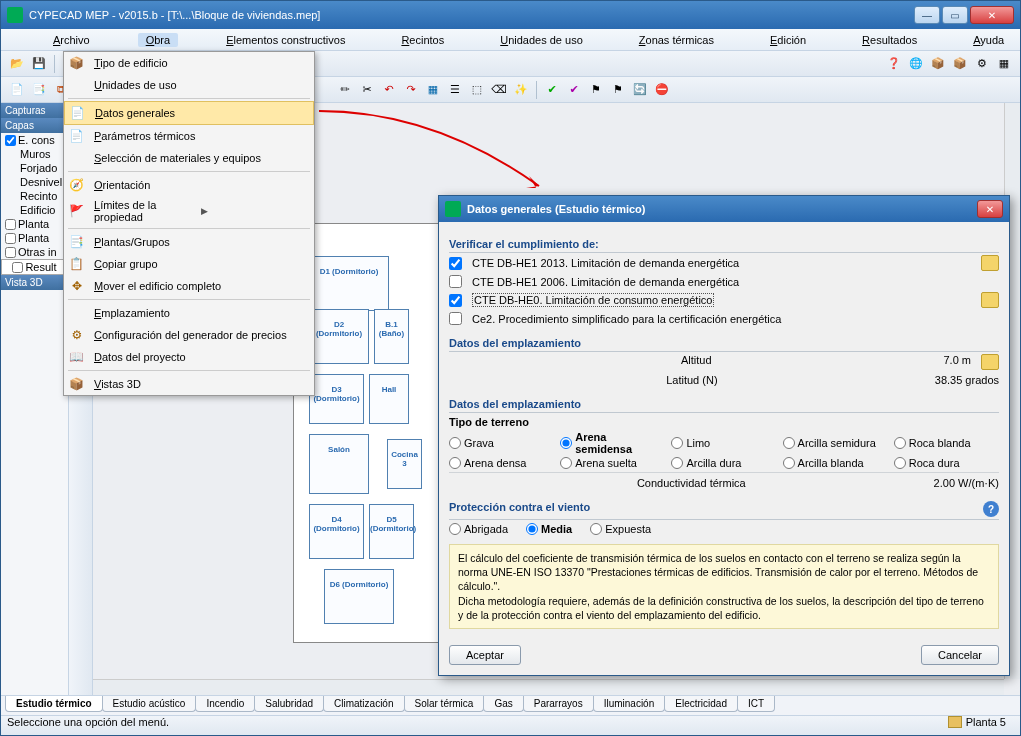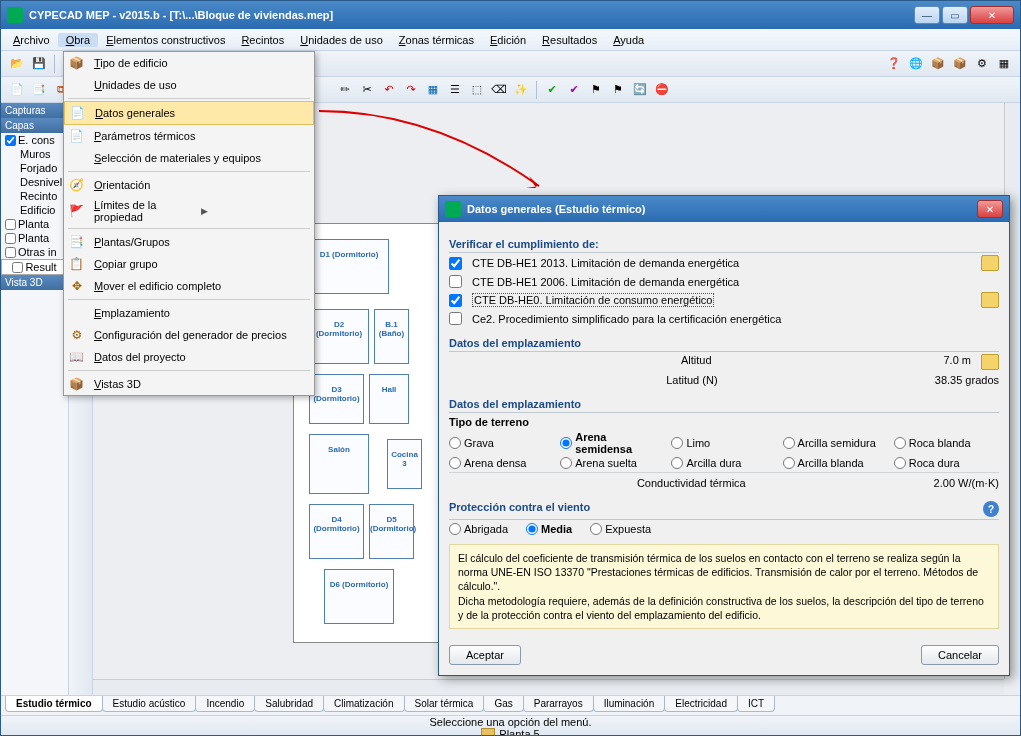--- a/index.html
+++ b/index.html
@@ -1,28 +1,28 @@
 <!DOCTYPE html>
 <html><head>
 <meta charset="utf-8">
 <style>
 * { box-sizing: border-box; margin: 0; padding: 0; font-family: Tahoma, sans-serif; font-size: 11px; }
 body { background: #fff; width: 1021px; height: 736px; position: relative; overflow: hidden; border: 1px solid #2a5a8a; }
 
 
 .titlebar { background: linear-gradient(#4a8ac9, #2a6ab0); color: #fff; height: 28px; display: flex; align-items: center; padding: 0 6px; }
 .titlebar .app-icon { width: 16px; height: 16px; background: #0a5; border-radius: 2px; margin-right: 6px; }
-.titlebar-text { flex: 1; font-weight: bold; }
+.titlebar-text { flex: 1; font-weight: normal; }
 .win-controls { display: flex; gap: 2px; }
 .win-btn { width: 26px; height: 18px; background: linear-gradient(#e0eefc,#bcd6ef); border: 1px solid #5a8ab5; border-radius: 3px; display:flex;align-items:center;justify-content:center; color:#2a4a6a; font-size:10px; cursor:pointer;}
 .win-btn.close { background: linear-gradient(#f29999,#d84040); color:#fff; border-color:#a03030; width:44px;}
 
 
 .menubar { background: linear-gradient(#f4f8fc,#e6eef6); height: 22px; display: flex; align-items: center; padding: 0 4px; border-bottom: 1px solid #c6d4e4; }
-.menu-item { padding: 1px 8px; cursor: pointer; }
+.menu-item { padding: 1px 8px; cursor: pointer; margin-left: 40px; }
 .menu-item:hover, .menu-item.active { background: #c9def5; border-radius:2px; }
 .menu-item u { text-decoration: underline; }
 
 
 .toolbar { background: linear-gradient(#f0f4f9,#e0e8f1); height: 26px; display: flex; align-items: center; padding: 2px 6px; gap: 2px; border-bottom: 1px solid #c6d4e4; }
 .tool-btn { width: 20px; height: 20px; display:flex; align-items:center; justify-content:center; cursor:pointer; border-radius:2px; }
 .tool-sep { width:1px; height:18px; background:#b0c0d0; margin:0 3px; }
 .tool-gap { flex:1; }
 
 
@@ -76,21 +76,21 @@
 .dlg-btn { padding:3px 16px; background:linear-gradient(#fefefe,#e4e8ec); border:1px solid #8a9aac; border-radius:3px; cursor:pointer; }
 .dlg-buttons .spacer{flex:1;}
 .help-ico{ width:16px;height:16px;background:#4080d0;border-radius:8px;color:#fff;display:flex;align-items:center;justify-content:center;font-weight:bold;font-size:10px;cursor:pointer;margin-left:auto;}
 
 
 .bottom-tabs { height:20px; background:#f0f3f8; border-top:1px solid #c6d4e4; display:flex; align-items:flex-start; padding-left:4px; overflow:hidden;}
 .btab { padding:2px 10px; border:1px solid #aab8c8; border-top:none; background:#f4f6f9; margin-right:-1px; font-size:10px; cursor:pointer; border-radius:0 0 4px 4px;}
 .btab.active{background:#fff;font-weight:bold;}
 
 
-.statusbar { height:20px; background:linear-gradient(#f0f4f9,#e0e8f1); border-top:1px solid #c6d4e4; display:flex; align-items:center; padding:0 6px; font-size:10px;flex-direction:column;}
+.statusbar { height:20px; background:linear-gradient(#f0f4f9,#e0e8f1); border-top:1px solid #c6d4e4; display:flex; align-items:flex-start; padding:0 6px; font-size:10px;}
 .statusbar .spacer{flex:1;}
 .status-seg{padding:0 8px;display:flex;align-items:center;gap:4px;}
 .status-ico{width:14px;height:12px;background:#e8c060;border:1px solid #b09030;}
 
 .scrollbar-h{height:16px;background:#e8ecf0;border-top:1px solid #ccc;position:absolute;bottom:0;left:0;right:16px;}
 .scrollbar-v{width:16px;background:#e8ecf0;border-left:1px solid #ccc;position:absolute;top:0;bottom:16px;right:0;}
 </style>
 </head>
 <body>
 
@@ -212,21 +212,21 @@
     <div class="sidepanel-hdr">Vista 3D</div>
   </div>
   <div class="vtoolbar">
     <div class="vtool-btn">☰</div>
     <div class="vtool-btn">🧭</div>
     <div class="vtool-btn">✦</div>
     <div class="vtool-btn">🔗</div>
   </div>
   <div class="canvas">
     <div class="floor-plan" id="floorplan">
-        <div class="room" style="left: 15px; top: 15px; width: 80px; height: 55px;">D1
+        <div class="room" style="left: 15px; top: 32px; width: 80px; height: 55px;">D1
 (Dormitorio)</div>
         <div class="room" style="left: 15px; top: 85px; width: 60px; height: 55px;">D2
 (Dormitorio)</div>
         <div class="room" style="left: 80px; top: 85px; width: 35px; height: 55px;">B.1
 (Baño)</div>
         <div class="room" style="left: 15px; top: 150px; width: 55px; height: 50px;">D3
 (Dormitorio)</div>
         <div class="room" style="left: 75px; top: 150px; width: 40px; height: 50px;">Hall</div>
         <div class="room" style="left: 15px; top: 210px; width: 60px; height: 60px;">Salón</div>
         <div class="room" style="left: 93px; top: 215px; width: 35px; height: 50px;">Cocina 3</div>

